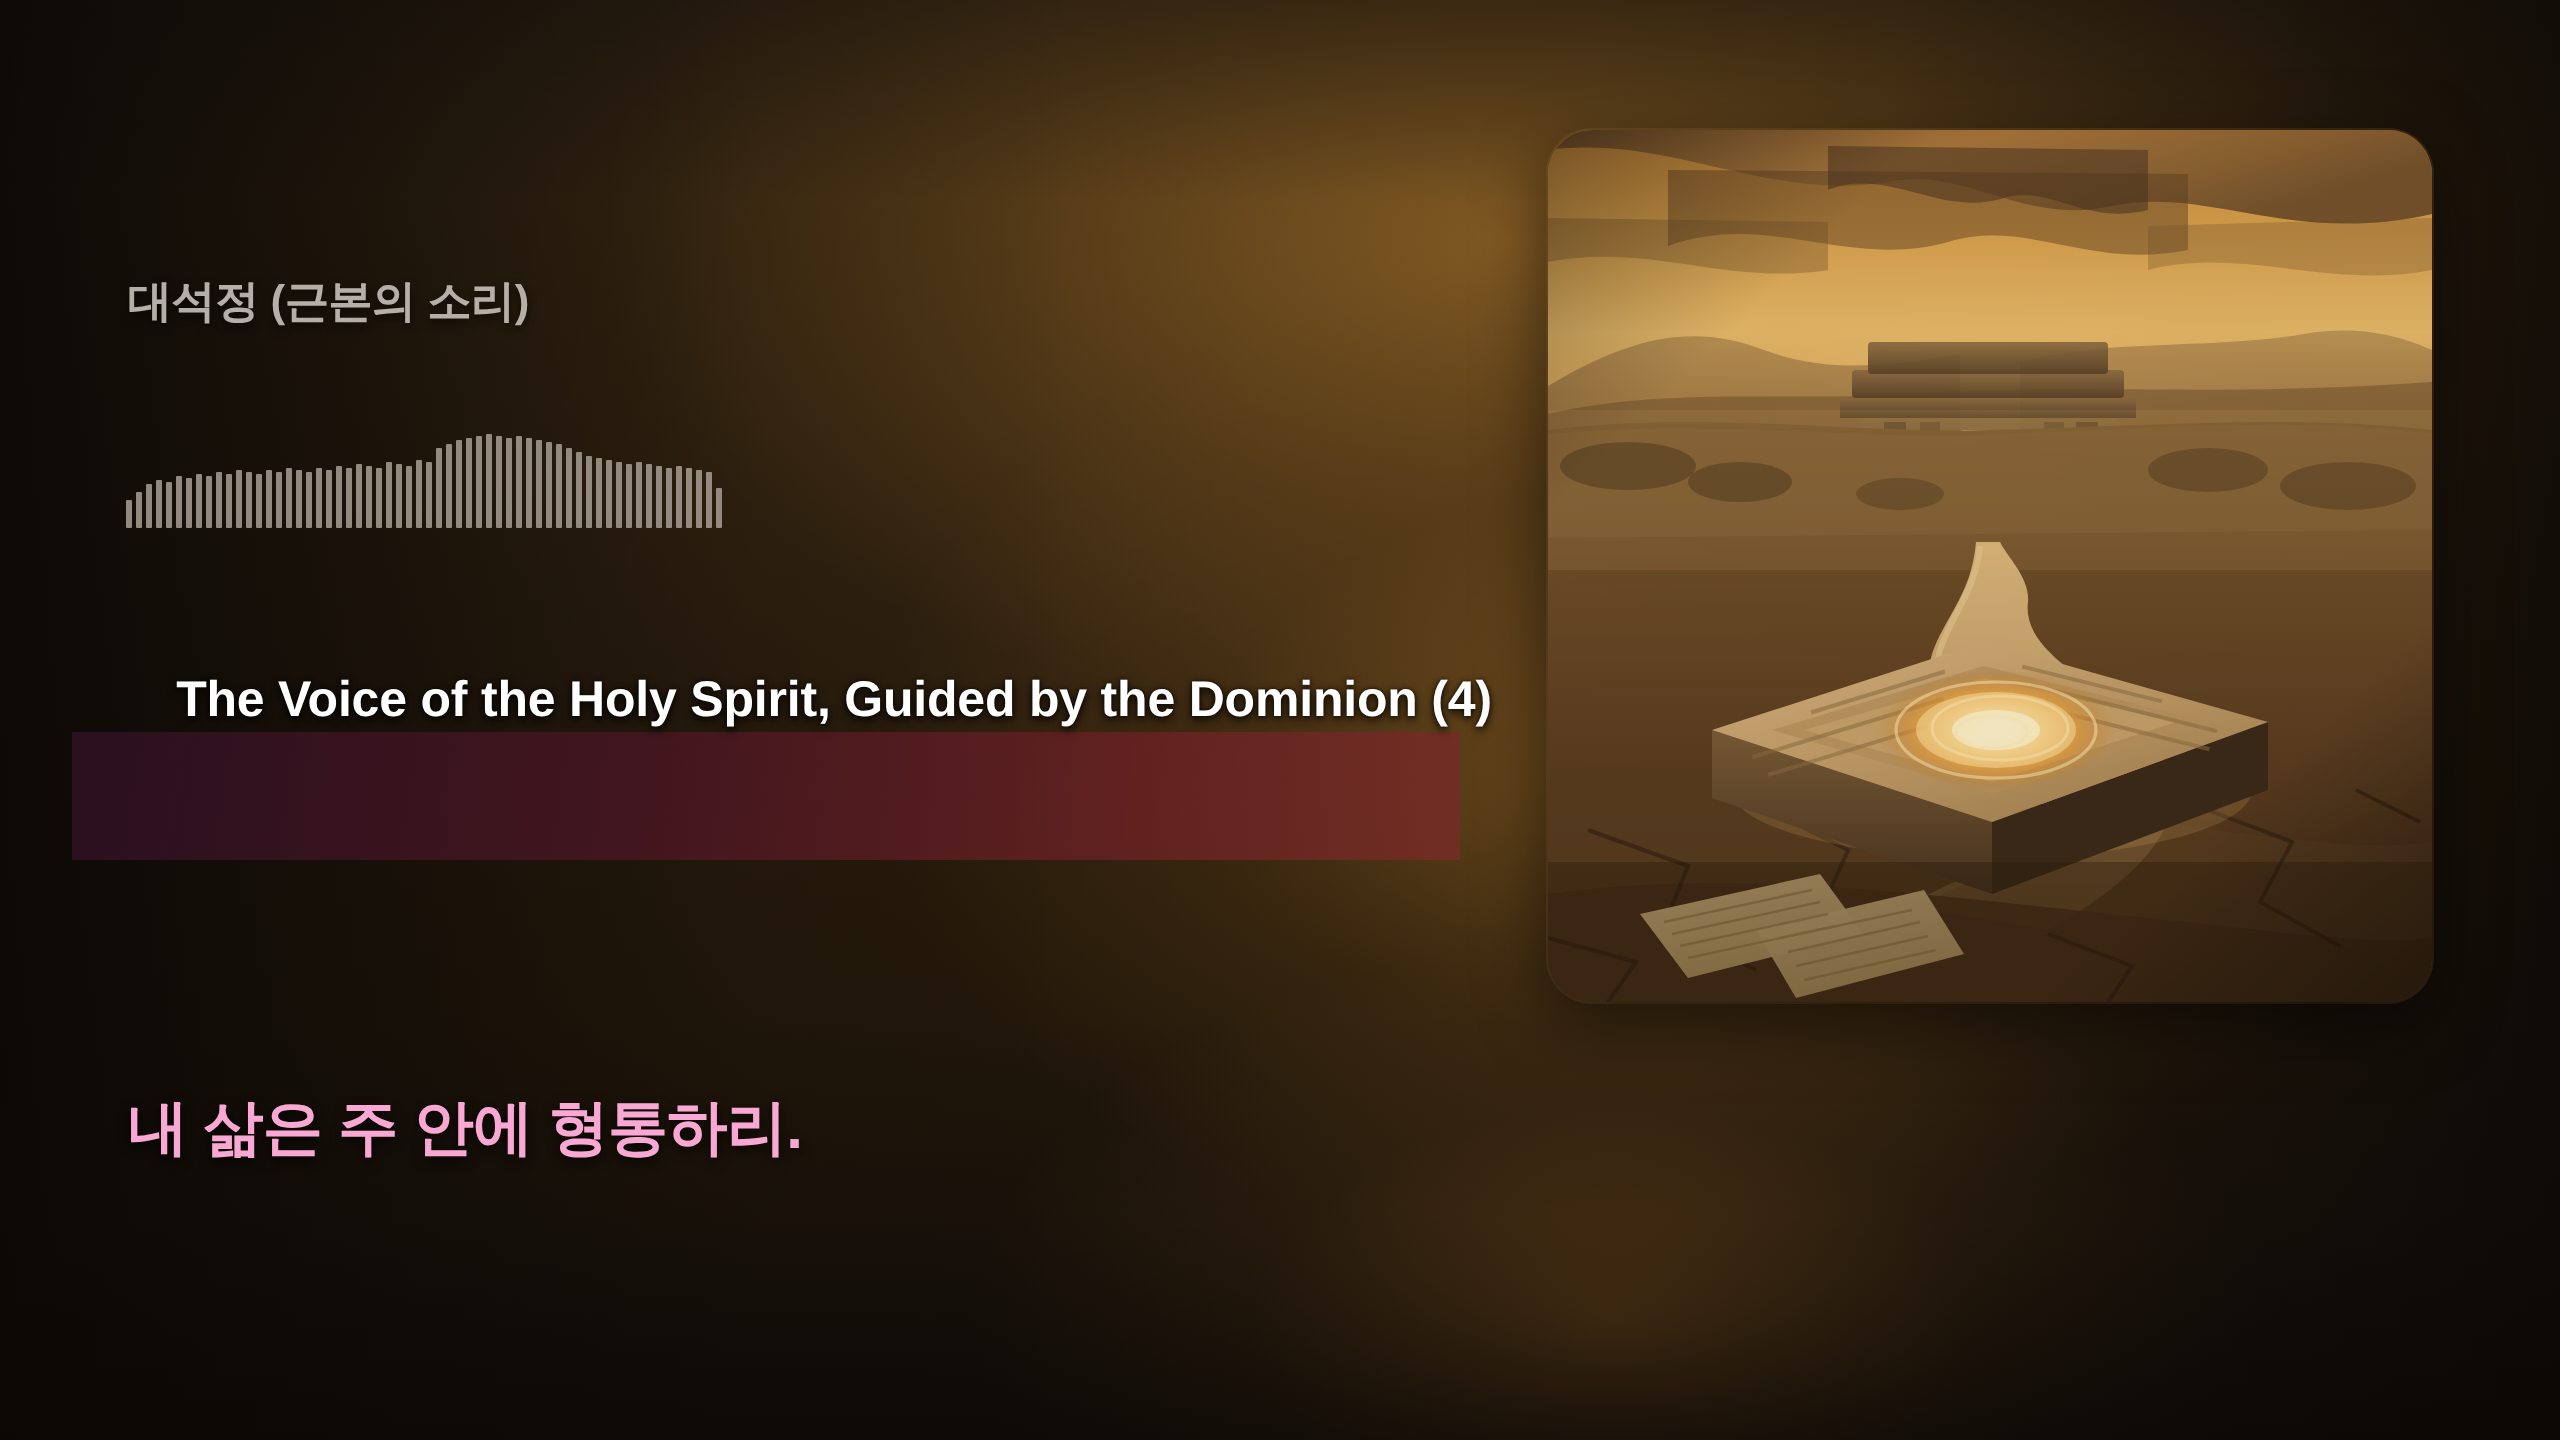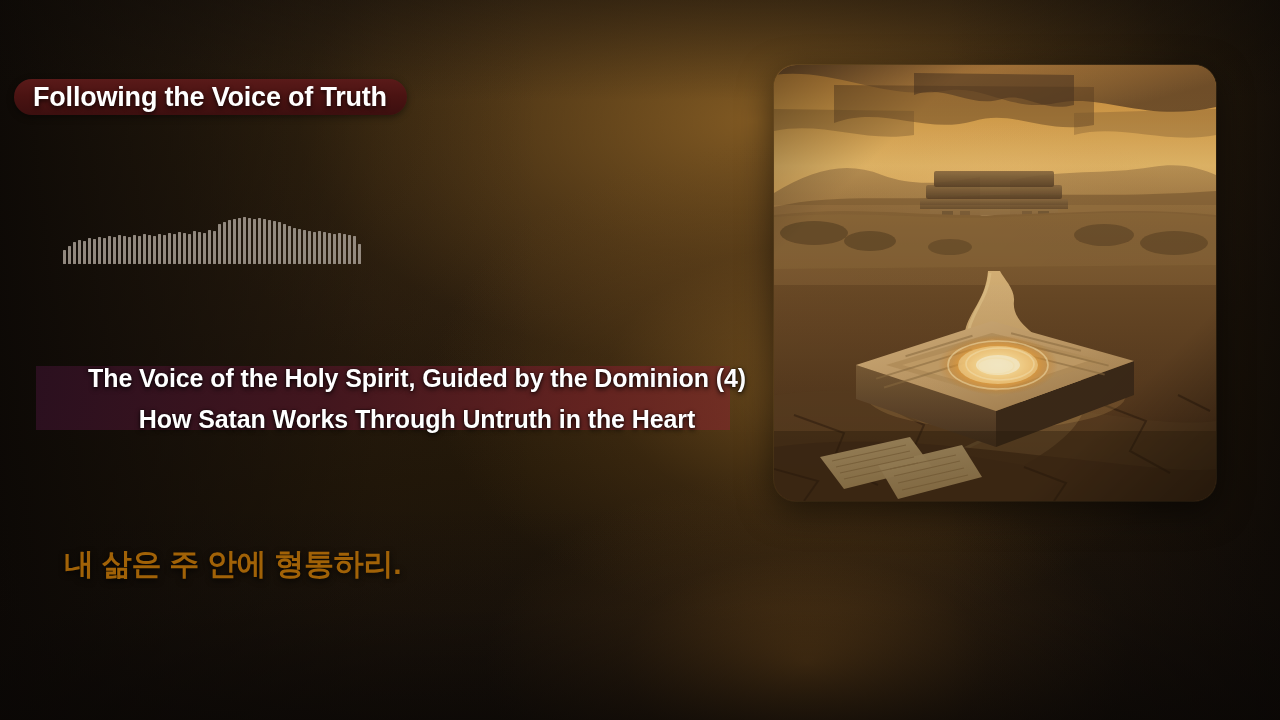--- a/index.html
+++ b/index.html
@@ -106,39 +106,39 @@
   
   .subtitle-band {
     position:absolute; left:36px; top:366px;
     width:694px; height:64px;
     background:linear-gradient(100deg, rgba(45,16,33,0.92) 0%, rgba(70,22,32,0.90) 42%, rgba(104,34,34,0.88) 78%, rgba(118,44,38,0.84) 100%);
   }
   .subtitle-lines {
     position:absolute; left:36px; top:334px;
     width:762px; height:100px;
     display:flex; flex-direction:column;
-    align-items:center; justify-content:flex-end;
+    align-items:center; justify-content:space-between;
     gap:12px;
     padding-top:2px;
   }
   .subtitle-lines .line {
     font-size:25px;
     font-weight:bold;
     color:#ffffff;
     letter-spacing:-0.1px;
     white-space:nowrap;
     text-shadow:0 2px 5px rgba(0,0,0,0.80), 0 0 2px rgba(0,0,0,0.7);
   }
 
   
   .lyric-active {
     position:absolute; left:64px; top:544px;
     font-size:30px;
     font-weight:bold;
-    color:#a16207;
+    color:#f9a8d4;
     letter-spacing:-0.3px;
     white-space:nowrap;
     text-shadow:0 2px 6px rgba(0,0,0,0.82);
   }
   .lyric-next {
     position:absolute; left:64px; top:608px;
     font-size:30px;
     font-weight:bold;
     color:#b0aaa2;
     letter-spacing:-0.3px;
@@ -182,24 +182,22 @@
 
   <div class="bg-base"></div>
   <div class="bg-glow-top"></div>
   <div class="bg-glow-mid"></div>
   <div class="bg-glow-bottom"></div>
   <div class="bg-vignette-left"></div>
   <div class="bg-vignette-right"></div>
   <div class="bg-vignette-bottom"></div>
   <div class="bg-vignette-topstrip"></div>
 
-  <div class="title-pill">
-    <span>Following the Voice of Truth</span>
-  </div>
-
+
+  <div class="artist">대석정 (근본의 소리)</div>
 
   <div class="waveform" id="waveform">
       <div class="bar" style="height: 14px; background: rgb(163, 154, 144);"></div>
       <div class="bar" style="height: 18px; background: rgb(163, 154, 144);"></div>
       <div class="bar" style="height: 22px; background: rgb(163, 154, 144);"></div>
       <div class="bar" style="height: 24px; background: rgb(163, 154, 144);"></div>
       <div class="bar" style="height: 23px; background: rgb(163, 154, 144);"></div>
       <div class="bar" style="height: 26px; background: rgb(163, 154, 144);"></div>
       <div class="bar" style="height: 25px; background: rgb(163, 154, 144);"></div>
       <div class="bar" style="height: 27px; background: rgb(163, 154, 144);"></div>
@@ -253,21 +251,20 @@
       <div class="bar" style="height: 31px; background: rgb(163, 154, 144);"></div>
       <div class="bar" style="height: 30px; background: rgb(163, 154, 144);"></div>
       <div class="bar" style="height: 29px; background: rgb(163, 154, 144);"></div>
       <div class="bar" style="height: 28px; background: rgb(163, 154, 144);"></div>
       <div class="bar" style="height: 20px; background: rgb(163, 154, 144);"></div>
     </div>
 
   <div class="subtitle-band"></div>
   <div class="subtitle-lines">
     <div class="line">The Voice of the Holy Spirit, Guided by the Dominion (4)</div>
-    <div class="line">How Satan Works Through Untruth in the Heart</div>
   </div>
 
   <div class="lyric-active">내 삶은 주 안에 형통하리.</div>
 
 
   <div class="artwork">
     <svg viewBox="0 0 442 436" preserveAspectRatio="xMidYMid slice">
       <defs>
         <linearGradient id="sky" x1="0" y1="0" x2="0" y2="1">
           <stop offset="0%" stop-color="#c98a3c"></stop>

